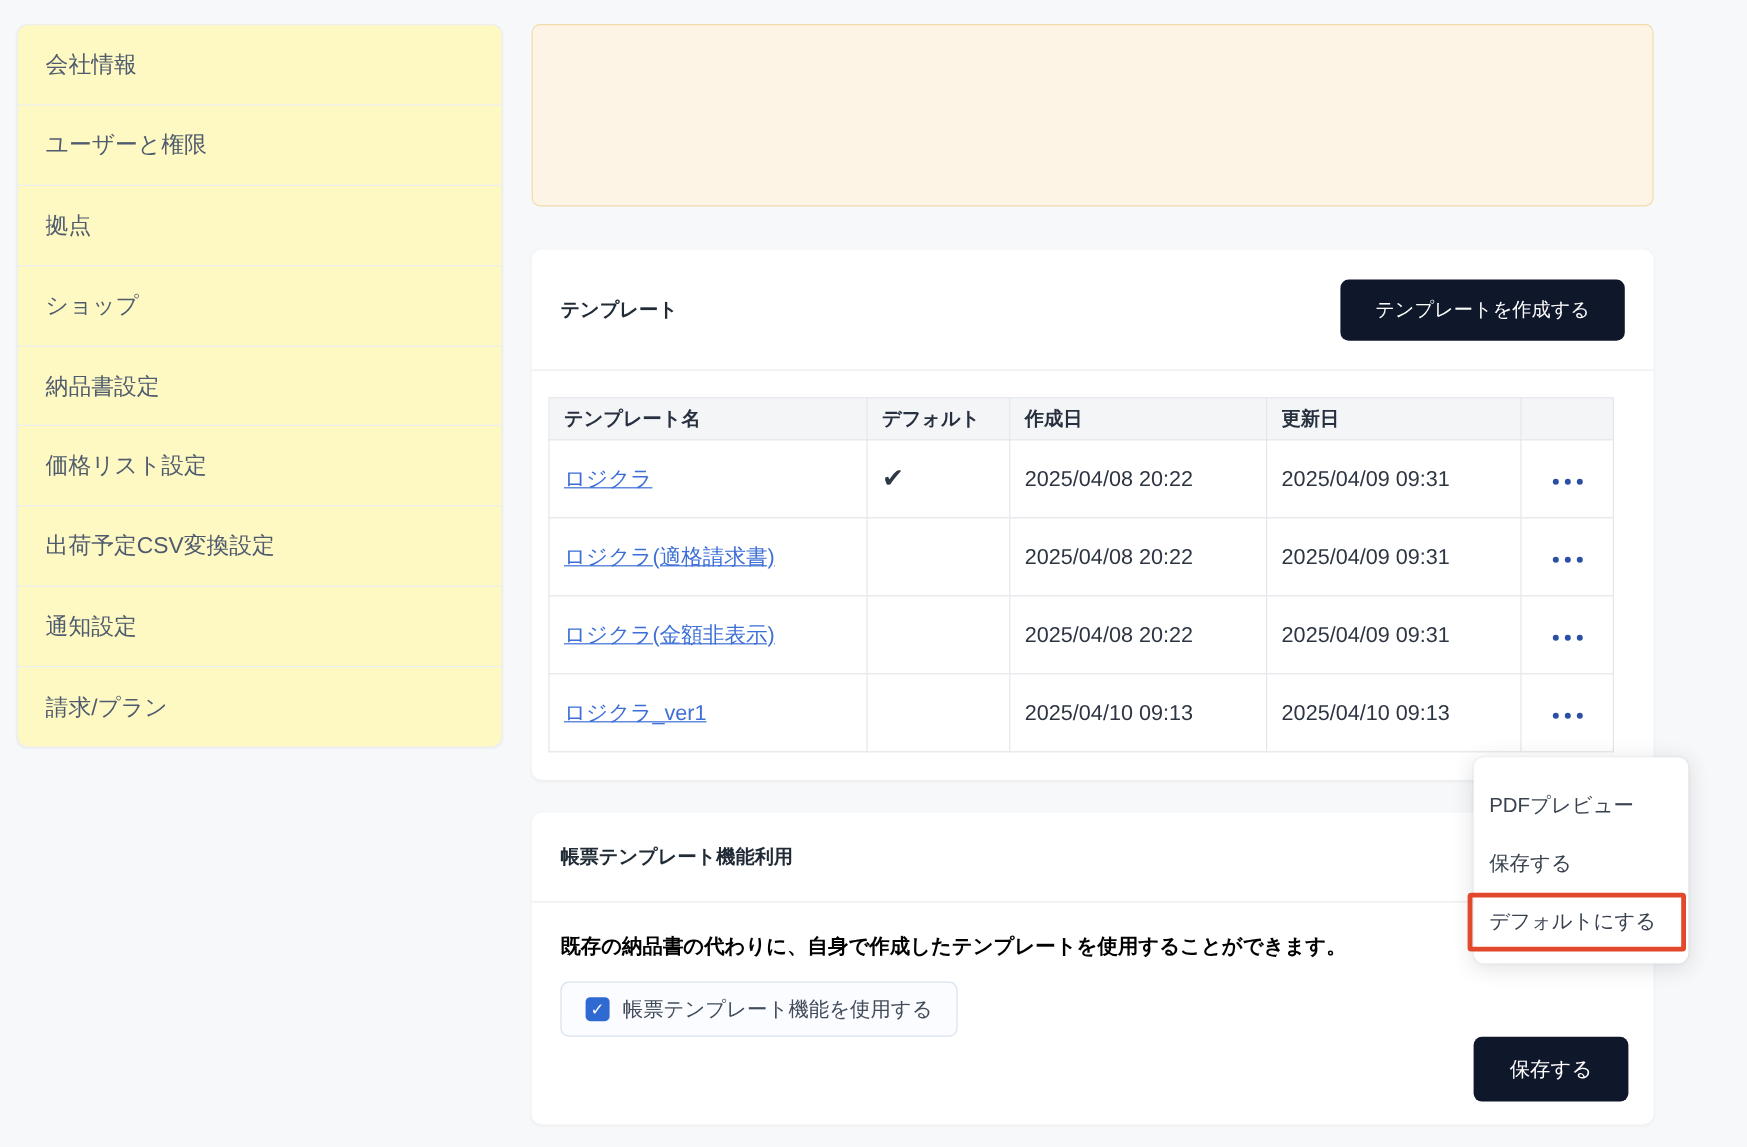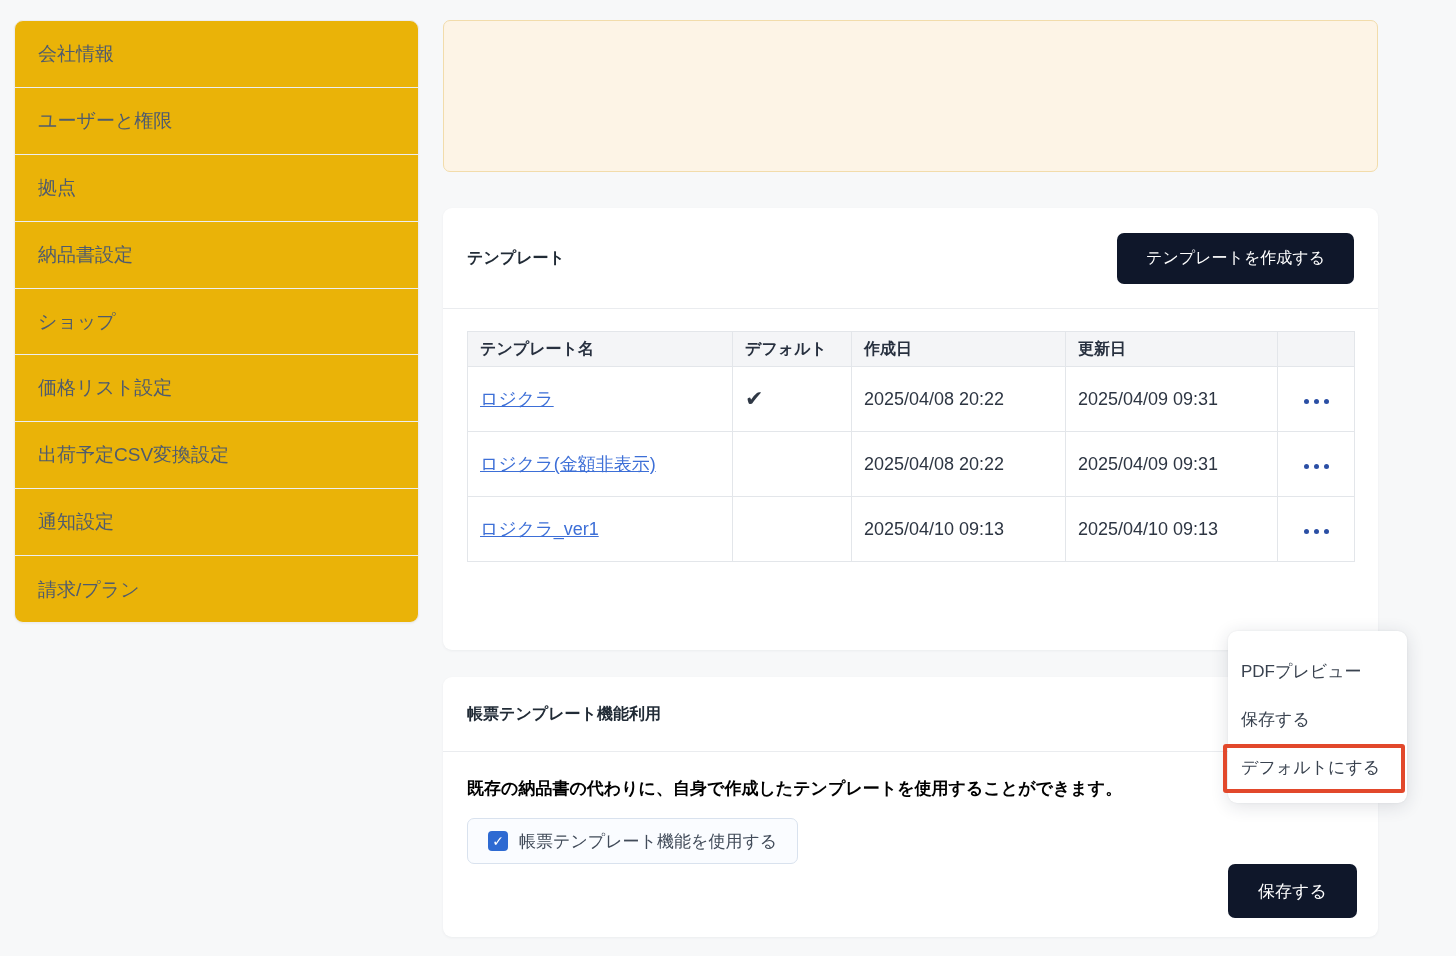--- a/index.html
+++ b/index.html
@@ -1,20 +1,20 @@
 <!DOCTYPE html>
 <html><head>
 <meta charset="utf-8">
 <style>
   * { margin:0; padding:0; box-sizing:border-box; font-family:"Liberation Sans","DejaVu Sans",sans-serif; }
   html,body { width:1456px; height:956px; background:#f7f8f9; overflow:hidden; position:relative; }
 
   
   .sidebar { position:absolute; left:14px; top:20px; width:405px; height:603px;
-             background:#eab308; border:1px solid #ededf0; border-radius:9px;
+             background:#fef9c3; border:1px solid #ededf0; border-radius:9px;
              box-shadow:0 1px 2px rgba(20,30,50,.04); overflow:hidden; }
   .sidebar-item { height:66.9px; display:flex; align-items:center; padding-left:23px;
                   font-size:19px; color:#4f5b6e; cursor:pointer; }
   .sidebar-item:not(:last-child) { border-bottom:1px solid #eceef1; }
 
   
   .main-col { position:absolute; left:443px; width:935px; }
 
   .alert-banner { top:20px; height:152px; background:#fdf4e6;
                   border:1px solid #f2dcab; border-radius:7px; }
@@ -23,21 +23,21 @@
 
   .template-card { top:208px; height:442px; }
   .card-header { height:101px; padding:0 24px; display:flex; align-items:center;
                  justify-content:space-between; border-bottom:1px solid #eaecef; }
   .card-title { font-size:16px; font-weight:700; color:#212b36; }
   .btn-primary { background:#0f172a; color:#fff; border:none; border-radius:7px;
                  font-weight:400; cursor:pointer; }
   .btn-create { height:51px; padding:0 29px; font-size:16px; }
 
   
-  table.tpl-table { margin:22px 24px 0; width:887px; border-collapse:collapse; table-layout:fixed; }
+  table.tpl-table { margin:22px 14px 0; width:887px; border-collapse:collapse; table-layout:fixed; }
   .tpl-table th, .tpl-table td { border:1px solid #e3e6ea; padding:0 12px; }
   .tpl-table th { height:35px; background:#f4f5f7; font-size:16px; font-weight:700;
                   color:#27303f; text-align:left; }
   .tpl-table td { height:65px; font-size:18px; color:#2d3542; background:#fff; }
   .tpl-link { color:#3d6fd7; text-decoration:underline; cursor:pointer; font-size:18px; }
   .check-mark { font-size:22px; color:#2f3845; }
   .td-actions { text-align:center; }
   .dots-btn { display:inline-flex; gap:5px; align-items:center; padding:6px; background:none;
               border:none; cursor:pointer; }
   .dots-btn i { width:5px; height:5px; border-radius:50%; background:#2b4fa5; display:block; }
@@ -73,24 +73,24 @@
   <div class="sidebar-item">
       <span>会社情報</span>
     </div>
   <div class="sidebar-item">
       <span>ユーザーと権限</span>
     </div>
   <div class="sidebar-item">
       <span>拠点</span>
     </div>
   <div class="sidebar-item">
-      <span>納品書設定</span>
+      <span>ショップ</span>
     </div>
   <div class="sidebar-item">
-      <span>ショップ</span>
+      <span>納品書設定</span>
     </div>
   <div class="sidebar-item">
       <span>価格リスト設定</span>
     </div>
   <div class="sidebar-item">
       <span>出荷予定CSV変換設定</span>
     </div>
   <div class="sidebar-item">
       <span>通知設定</span>
     </div>
@@ -121,20 +121,31 @@
         <th>デフォルト</th>
         <th>作成日</th>
         <th>更新日</th>
         <th></th>
       </tr>
     </thead>
     <tbody>
       <tr>
         <td><a class="tpl-link">ロジクラ</a></td>
         <td><span class="check-mark">✔</span></td>
+        <td>2025/04/08 20:22</td>
+        <td>2025/04/09 09:31</td>
+        <td class="td-actions"><button class="dots-btn">
+              <i></i>
+              <i></i>
+              <i></i>
+            </button></td>
+      </tr>
+      <tr>
+        <td><a class="tpl-link">ロジクラ(適格請求書)</a></td>
+        <td><span class="check-mark"></span></td>
         <td>2025/04/08 20:22</td>
         <td>2025/04/09 09:31</td>
         <td class="td-actions"><button class="dots-btn">
               <i></i>
               <i></i>
               <i></i>
             </button></td>
       </tr>
       <tr>
         <td><a class="tpl-link">ロジクラ(金額非表示)</a></td>

